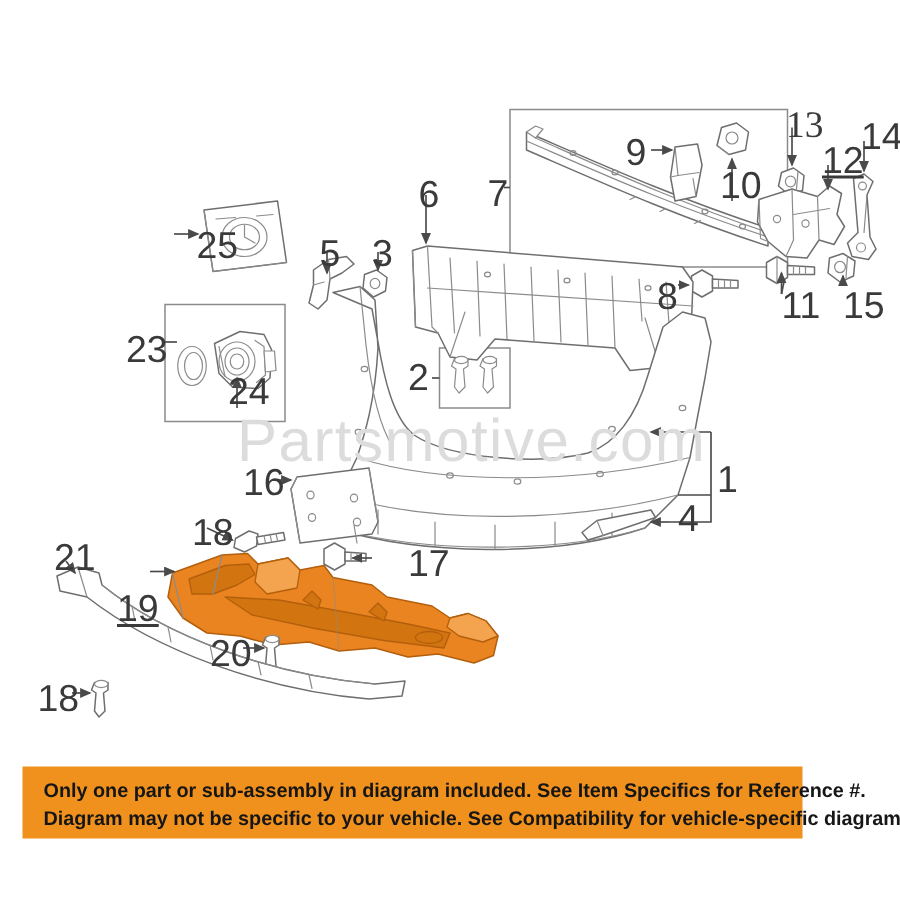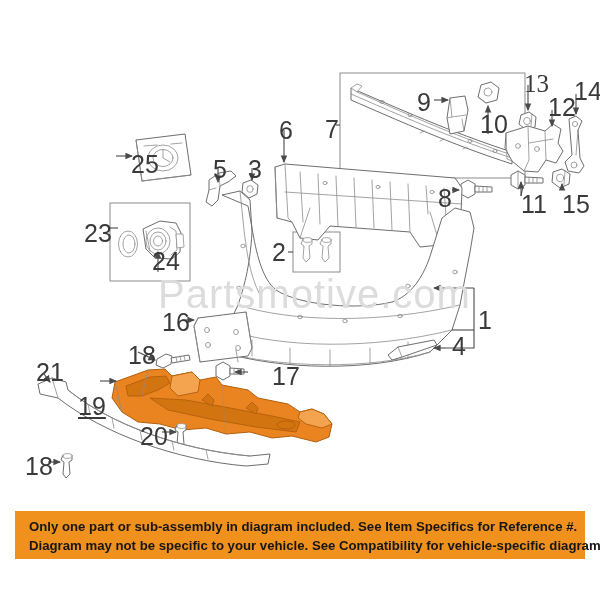--- a/index.html
+++ b/index.html
@@ -26,21 +26,21 @@
     position:absolute;
     font-family:"Liberation Sans", sans-serif;
     font-size:25px;
     color:#3a3a3a;
     line-height:1;
     white-space:nowrap;
   }
 
   
   .banner{
-    position:absolute;left:15px;top:511px;width:570px;height:48px;
+    position:absolute;left:15px;top:511px;width:520px;height:48px;
     background:#f0911e;
     box-sizing:border-box;
     padding:6px 12px 0 14px;
   }
   .banner-line{
     font-family:"Liberation Sans", sans-serif;
     font-weight:bold;
     font-size:13.2px;
     line-height:19px;
     color:#161616;
@@ -368,21 +368,21 @@
   <div class="callout" style="left:272px;top:240px;">2</div>
   <div class="callout" style="left:248px;top:157px;">3</div>
   <div class="callout" style="left:452px;top:334px;">4</div>
   <div class="callout" style="left:213px;top:157px;">5</div>
   <div class="callout" style="left:279px;top:118px;">6</div>
   <div class="callout" style="left:325px;top:117px;">7</div>
   <div class="callout" style="left:438px;top:186px;">8</div>
   <div class="callout" style="left:417px;top:90px;">9</div>
   <div class="callout" style="left:480px;top:112px;">10</div>
   <div class="callout" style="left:521px;top:192px;">11</div>
-  <div class="callout" style="left:548px;top:95px;">12</div>
+  <div class="callout" style="left:548px;top:95px;text-decoration:underline;">12</div>
   <div class="callout" style="left:524px;top:71px;font-family:Liberation Serif, serif;">13</div>
   <div class="callout" style="left:574px;top:79px;">14</div>
   <div class="callout" style="left:562px;top:192px;">15</div>
   <div class="callout" style="left:162px;top:310px;">16</div>
   <div class="callout" style="left:252px;top:364px;margin-left:20px;">17</div>
   <div class="callout" style="left:128px;top:343px;">18</div>
   <div class="callout" style="left:78px;top:394px;text-decoration:underline;">19</div>
   <div class="callout" style="left:140px;top:424px;">20</div>
   <div class="callout" style="left:36px;top:360px;">21</div>
   <div class="callout" style="left:25px;top:454px;">18</div>

